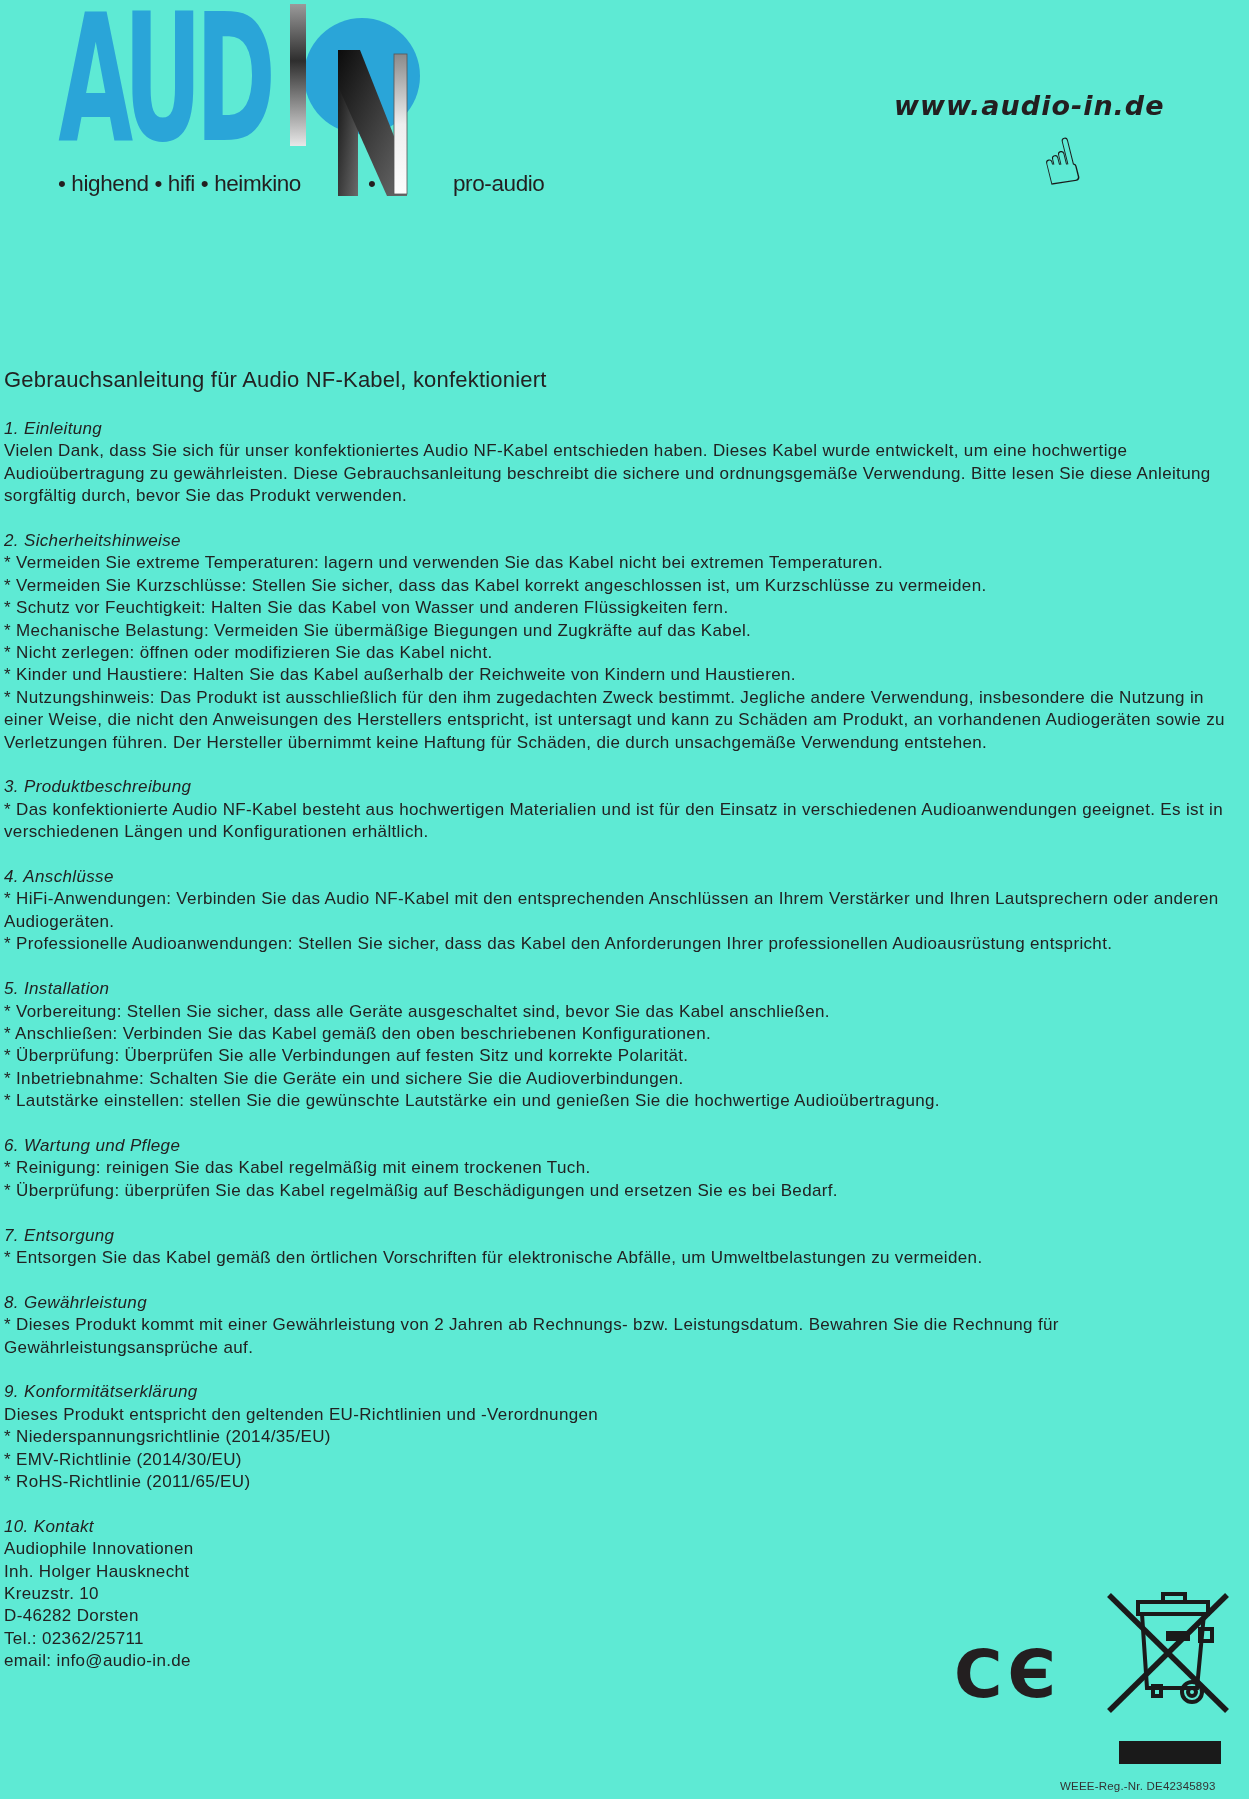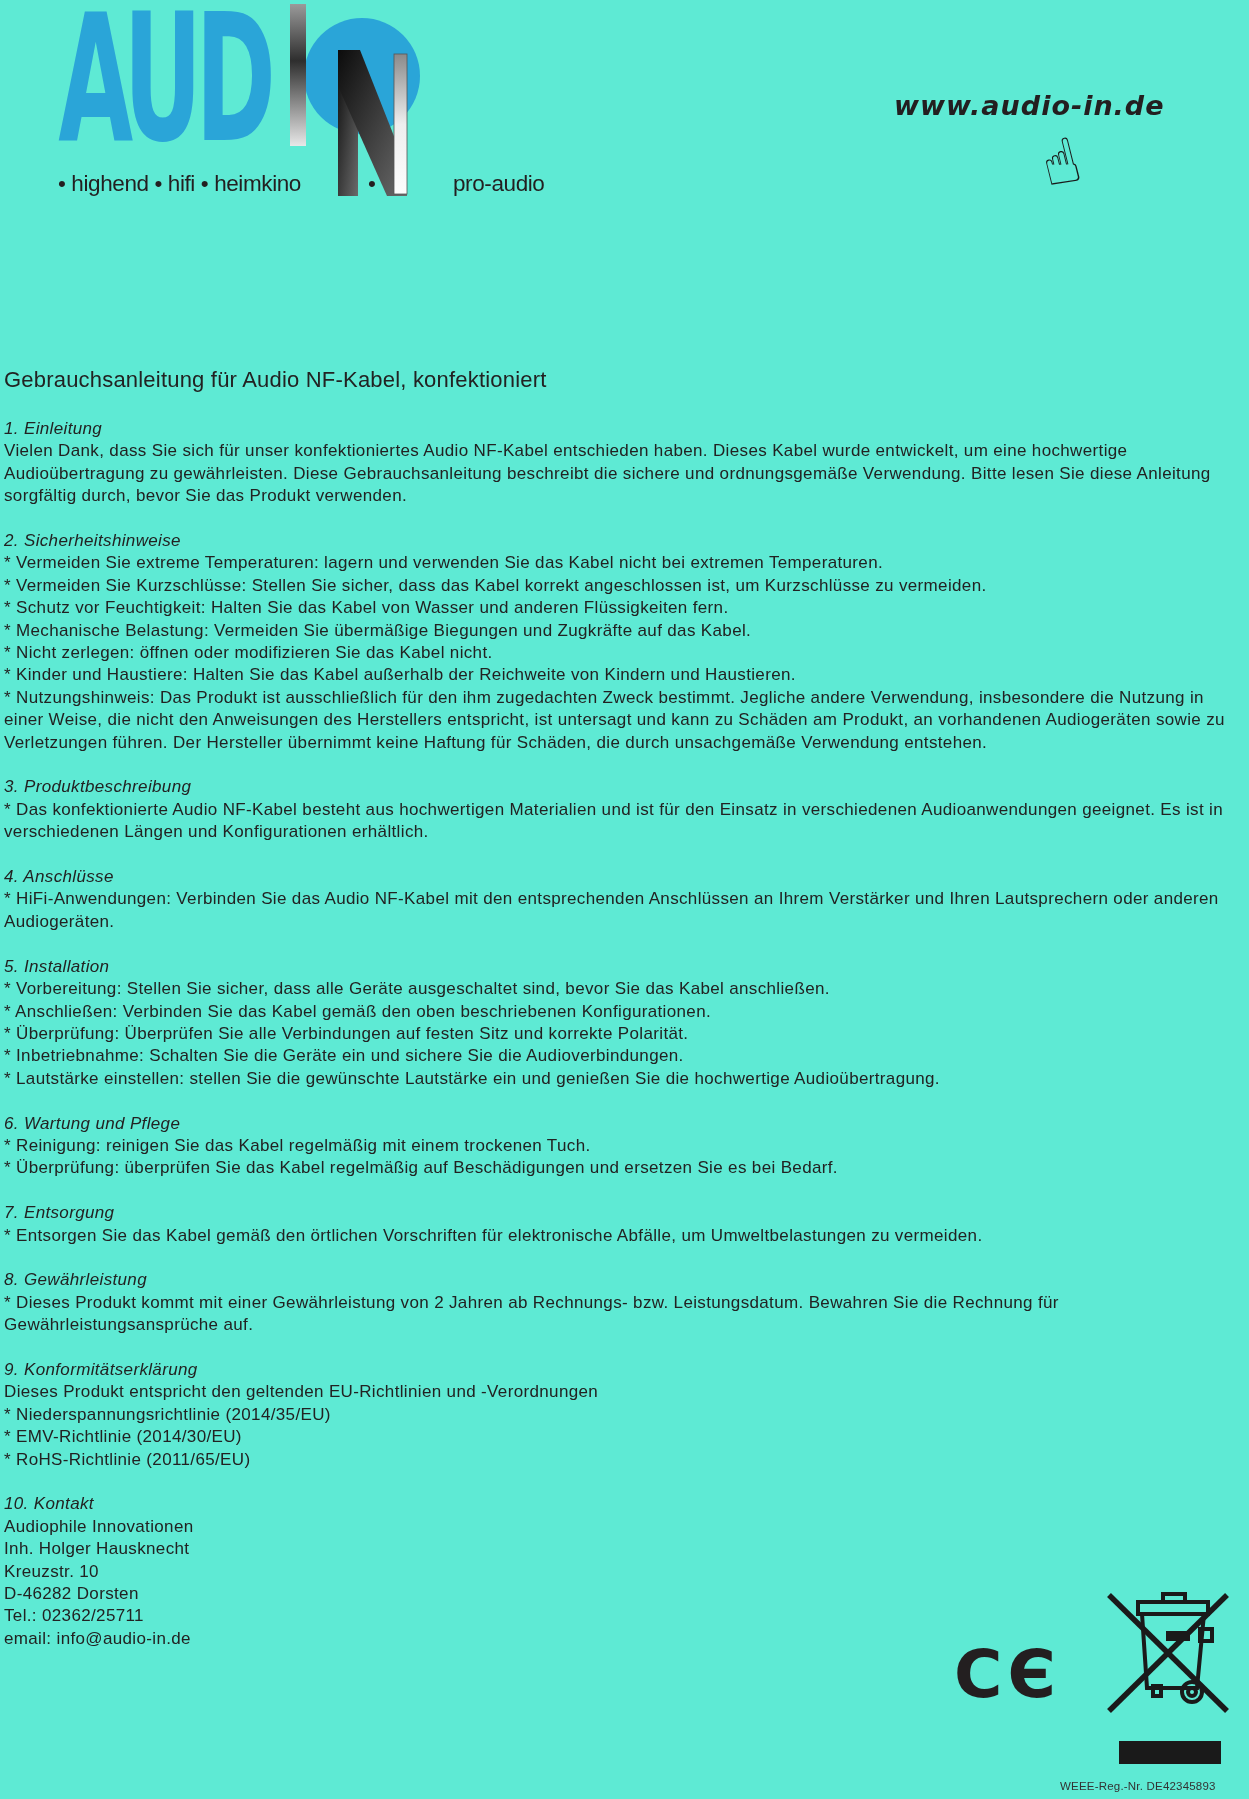--- a/index.html
+++ b/index.html
@@ -107,20 +107,21 @@
     </div>
 
     <div class="sec">
       <div class="sec-h">3. Produktbeschreibung</div>
       <div class="ln">* Das konfektionierte Audio NF-Kabel besteht aus hochwertigen Materialien und ist für den Einsatz in verschiedenen Audioanwendungen geeignet. Es ist in verschiedenen Längen und Konfigurationen erhältlich.</div>
     </div>
 
     <div class="sec">
       <div class="sec-h">4. Anschlüsse</div>
       <div class="ln">* HiFi-Anwendungen: Verbinden Sie das Audio NF-Kabel mit den entsprechenden Anschlüssen an Ihrem Verstärker und Ihren Lautsprechern oder anderen Audiogeräten.</div>
+      <div class="ln">* Professionelle Audioanwendungen: Stellen Sie sicher, dass das Kabel den Anforderungen Ihrer professionellen Audioausrüstung entspricht.</div>
     </div>
 
     <div class="sec">
       <div class="sec-h">5. Installation</div>
       <div class="ln">* Vorbereitung: Stellen Sie sicher, dass alle Geräte ausgeschaltet sind, bevor Sie das Kabel anschließen.</div>
       <div class="ln">* Anschließen: Verbinden Sie das Kabel gemäß den oben beschriebenen Konfigurationen.</div>
       <div class="ln">* Überprüfung: Überprüfen Sie alle Verbindungen auf festen Sitz und korrekte Polarität.</div>
       <div class="ln">* Inbetriebnahme: Schalten Sie die Geräte ein und sichere Sie die Audioverbindungen.</div>
       <div class="ln">* Lautstärke einstellen: stellen Sie die gewünschte Lautstärke ein und genießen Sie die hochwertige Audioübertragung.</div>
     </div>

